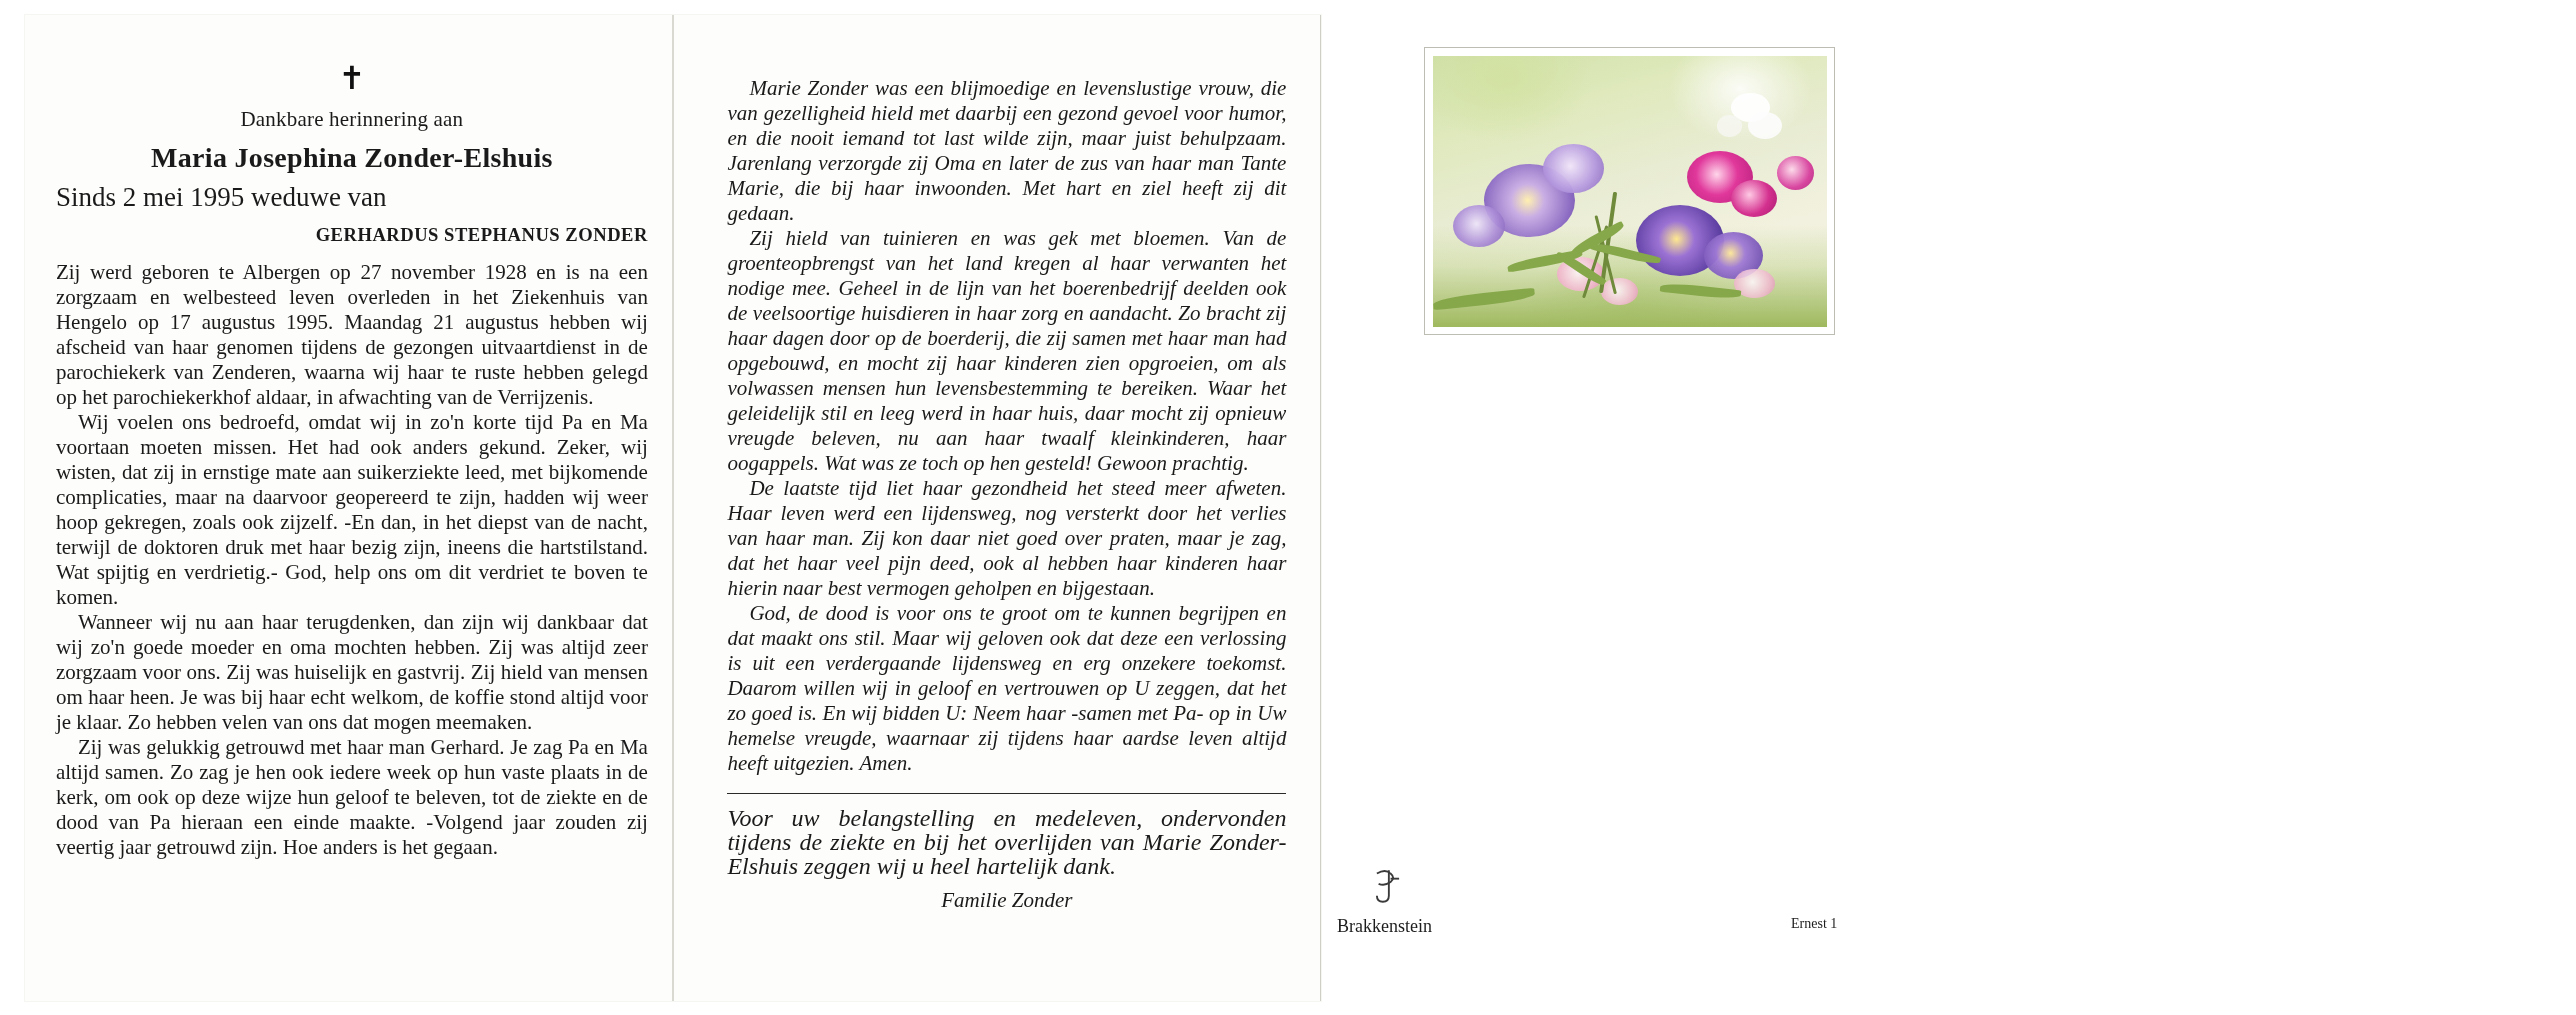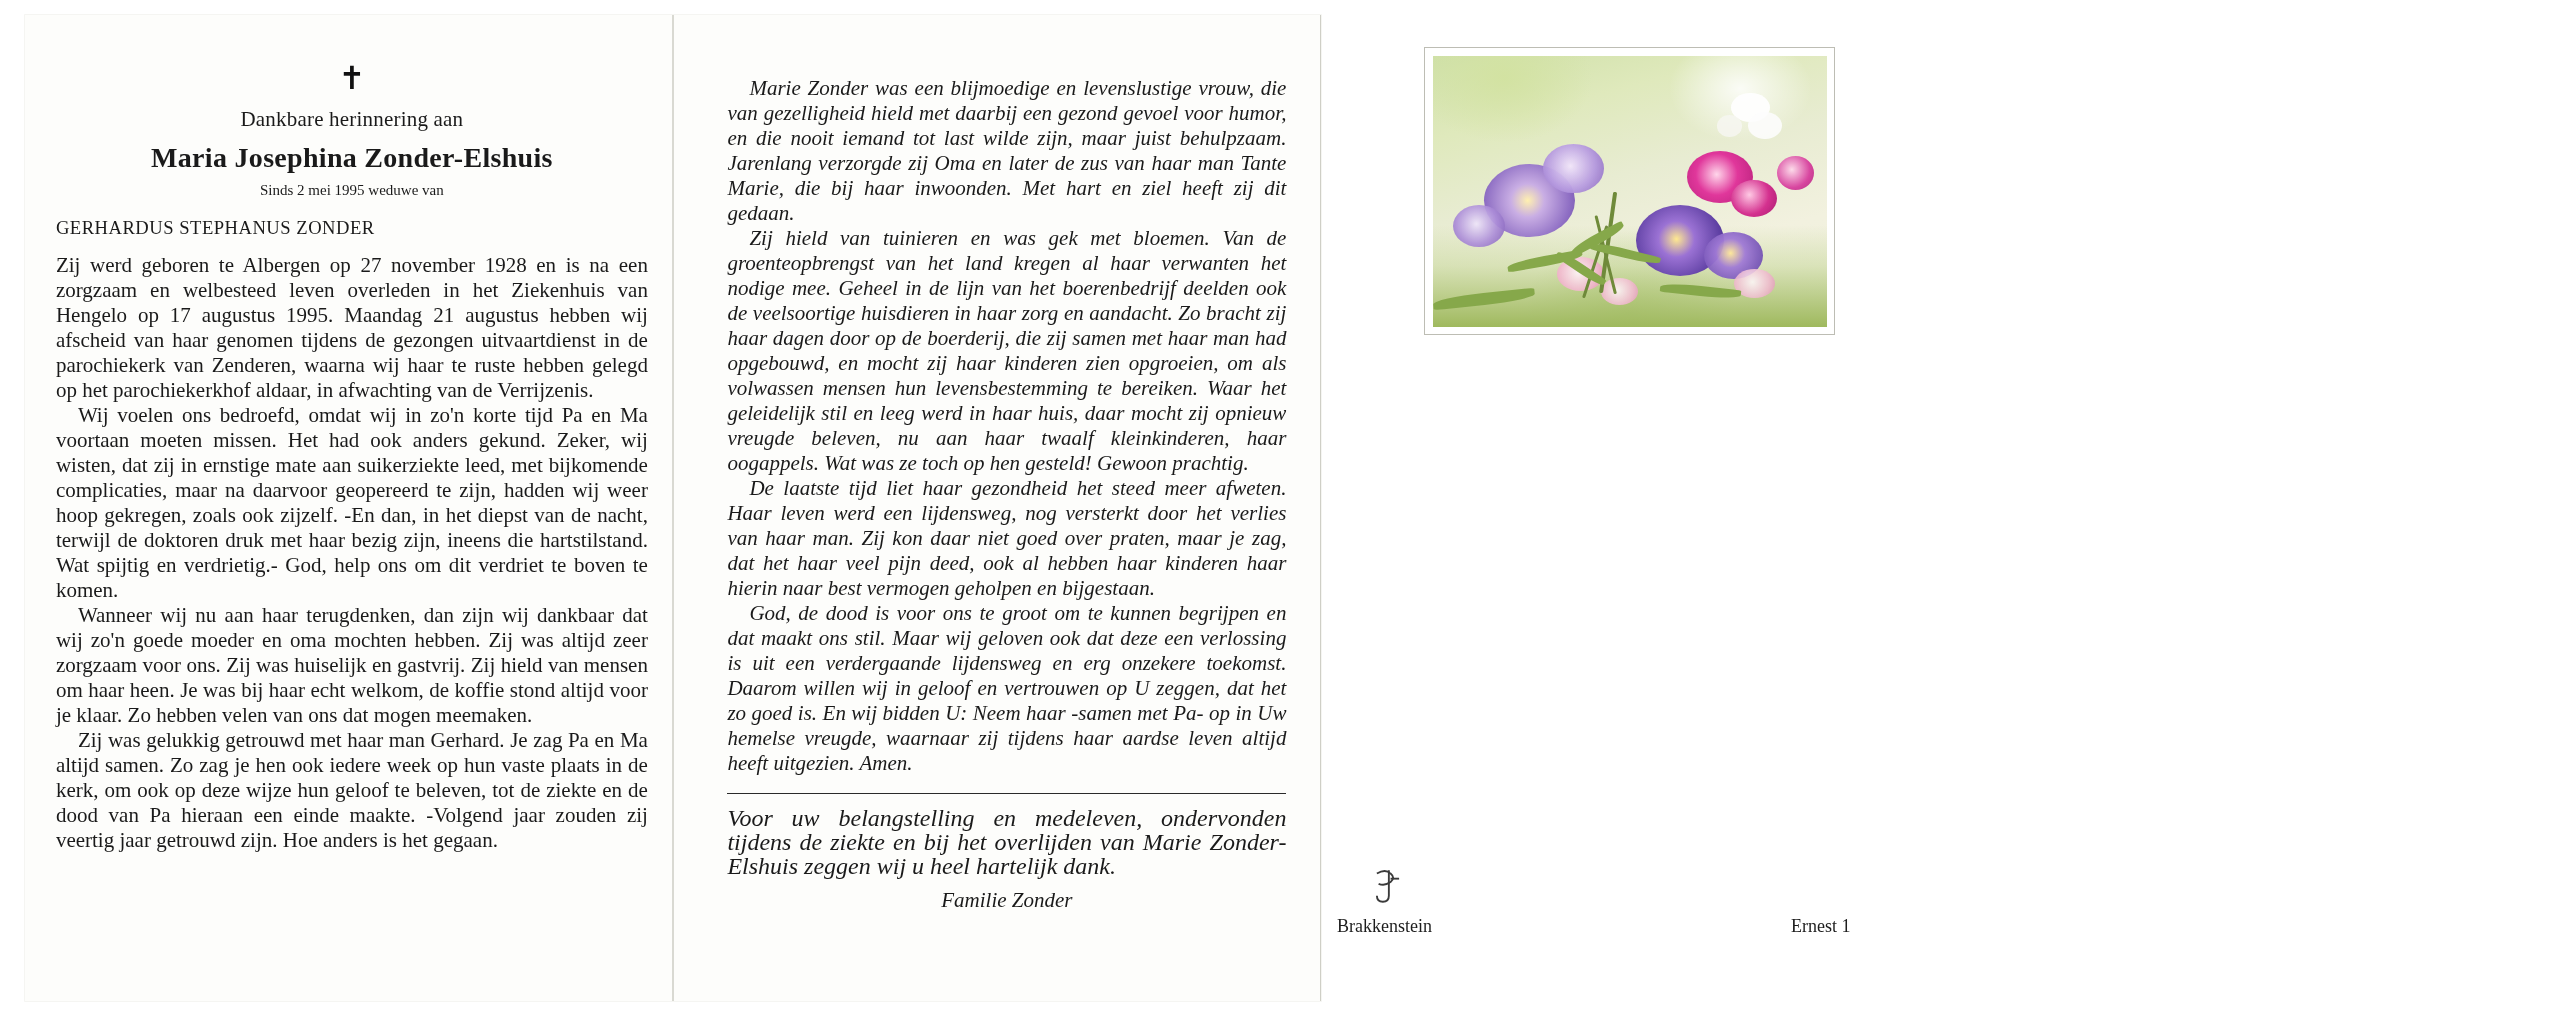--- a/index.html
+++ b/index.html
@@ -86,29 +86,29 @@
     margin-bottom: 10.2px;
   }
   .name {
     text-align: center;
     font-size: 28px;
     font-weight: bold;
     letter-spacing: 0.3px;
     margin-bottom: 8.5px;
   }
   .since {
-    text-align: center;
-    font-size: 15px;
-    margin-bottom: 18px;
+    font-size: 27px;
+    margin-bottom: 11px;
   }
   .husband {
-    text-align: left;
+    text-align: right;
     font-size: 18.6px;
     letter-spacing: 0.5px;
     margin-bottom: 13.5px;
+    font-weight: bold;
   }
 
   p.body {
     margin: 0 0 0 0;
     font-size: 21px;
     line-height: 25px;
     text-align: justify;
     text-justify: inter-word;
     hyphens: manual;
   }
@@ -191,21 +191,21 @@
     left: 1337px;
     top: 916px;
     font-size: 18px;
     color: #1d1d1d;
     font-family: Liberation Serif, serif;
   }
   .caption-right {
     position: absolute;
     left: 1791px;
     top: 916px;
-    font-size: 18px;
+    font-size: 14px;
     color: #1d1d1d;
     font-family: "Liberation Serif", serif;
   }
   .printer-mark {
     position: absolute;
     left: 1370px;
     top: 865px;
     width: 36px;
     height: 41px;
   }

